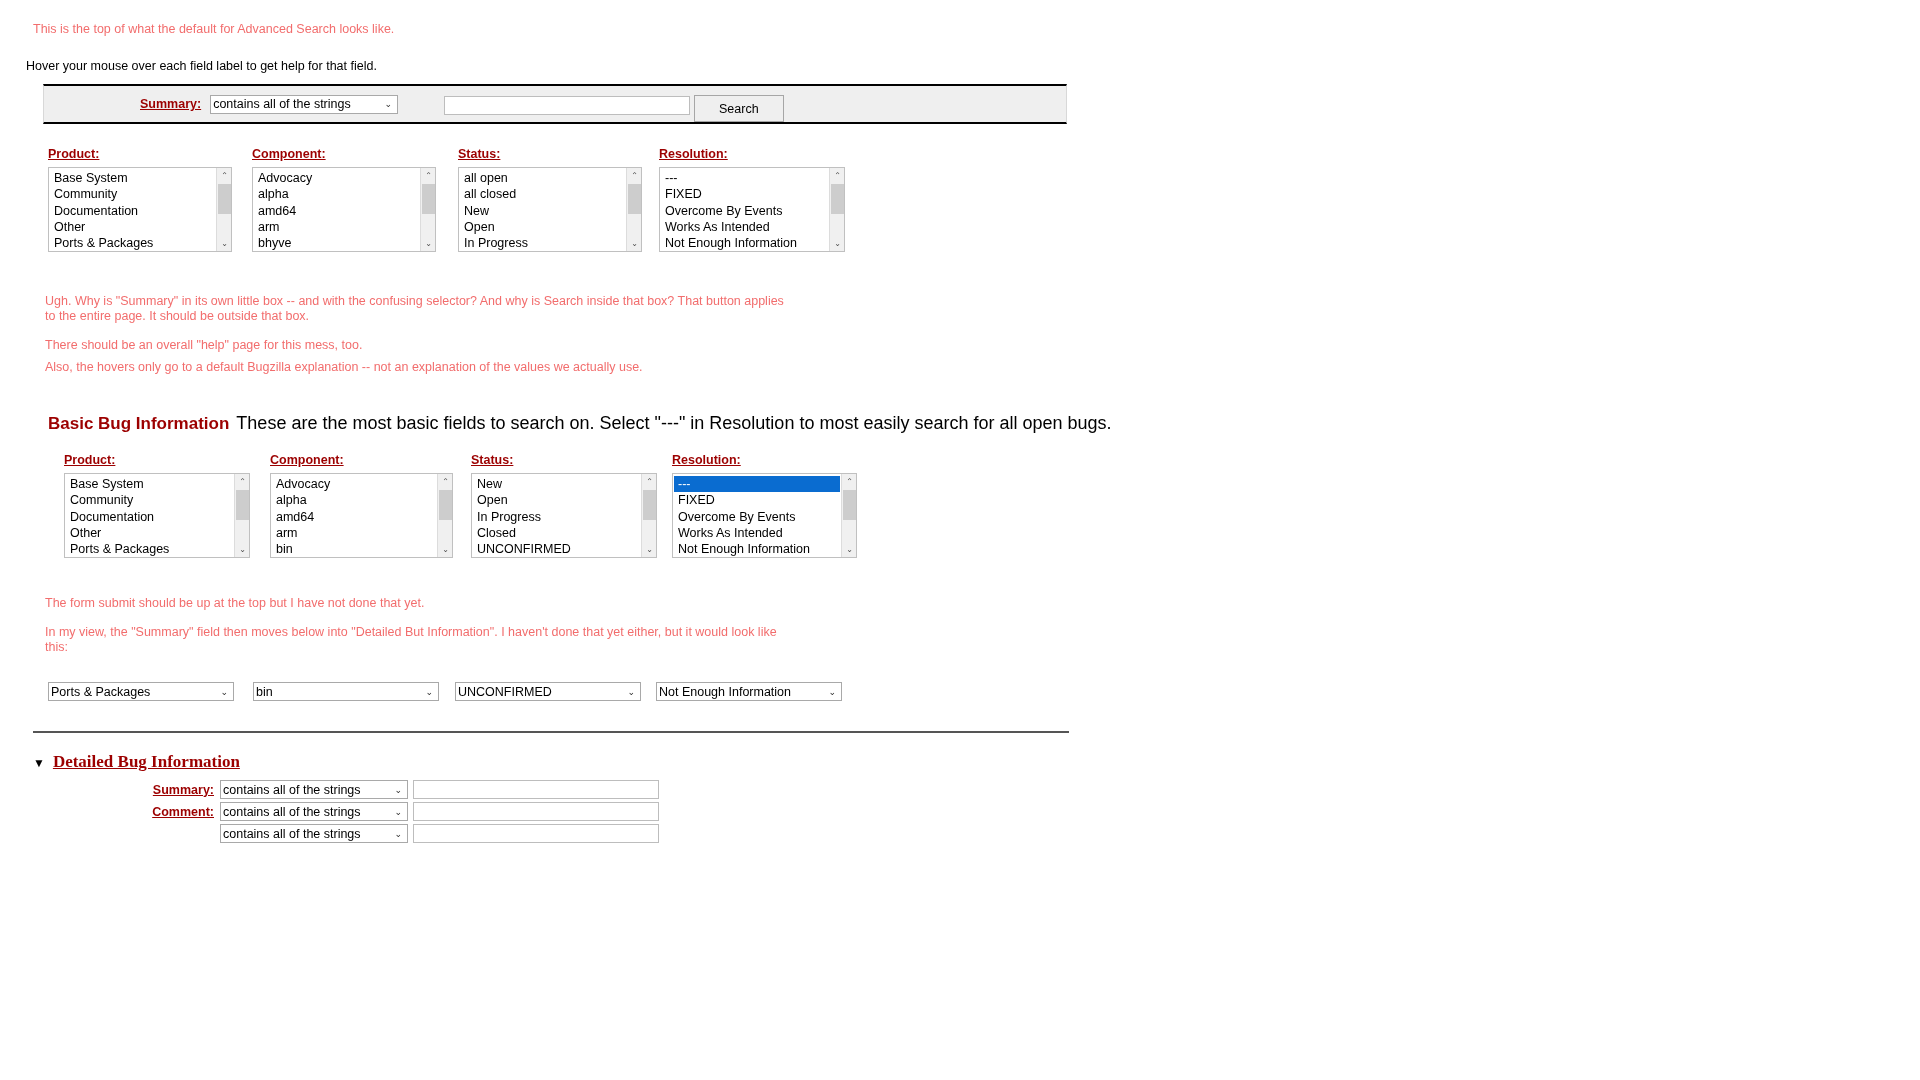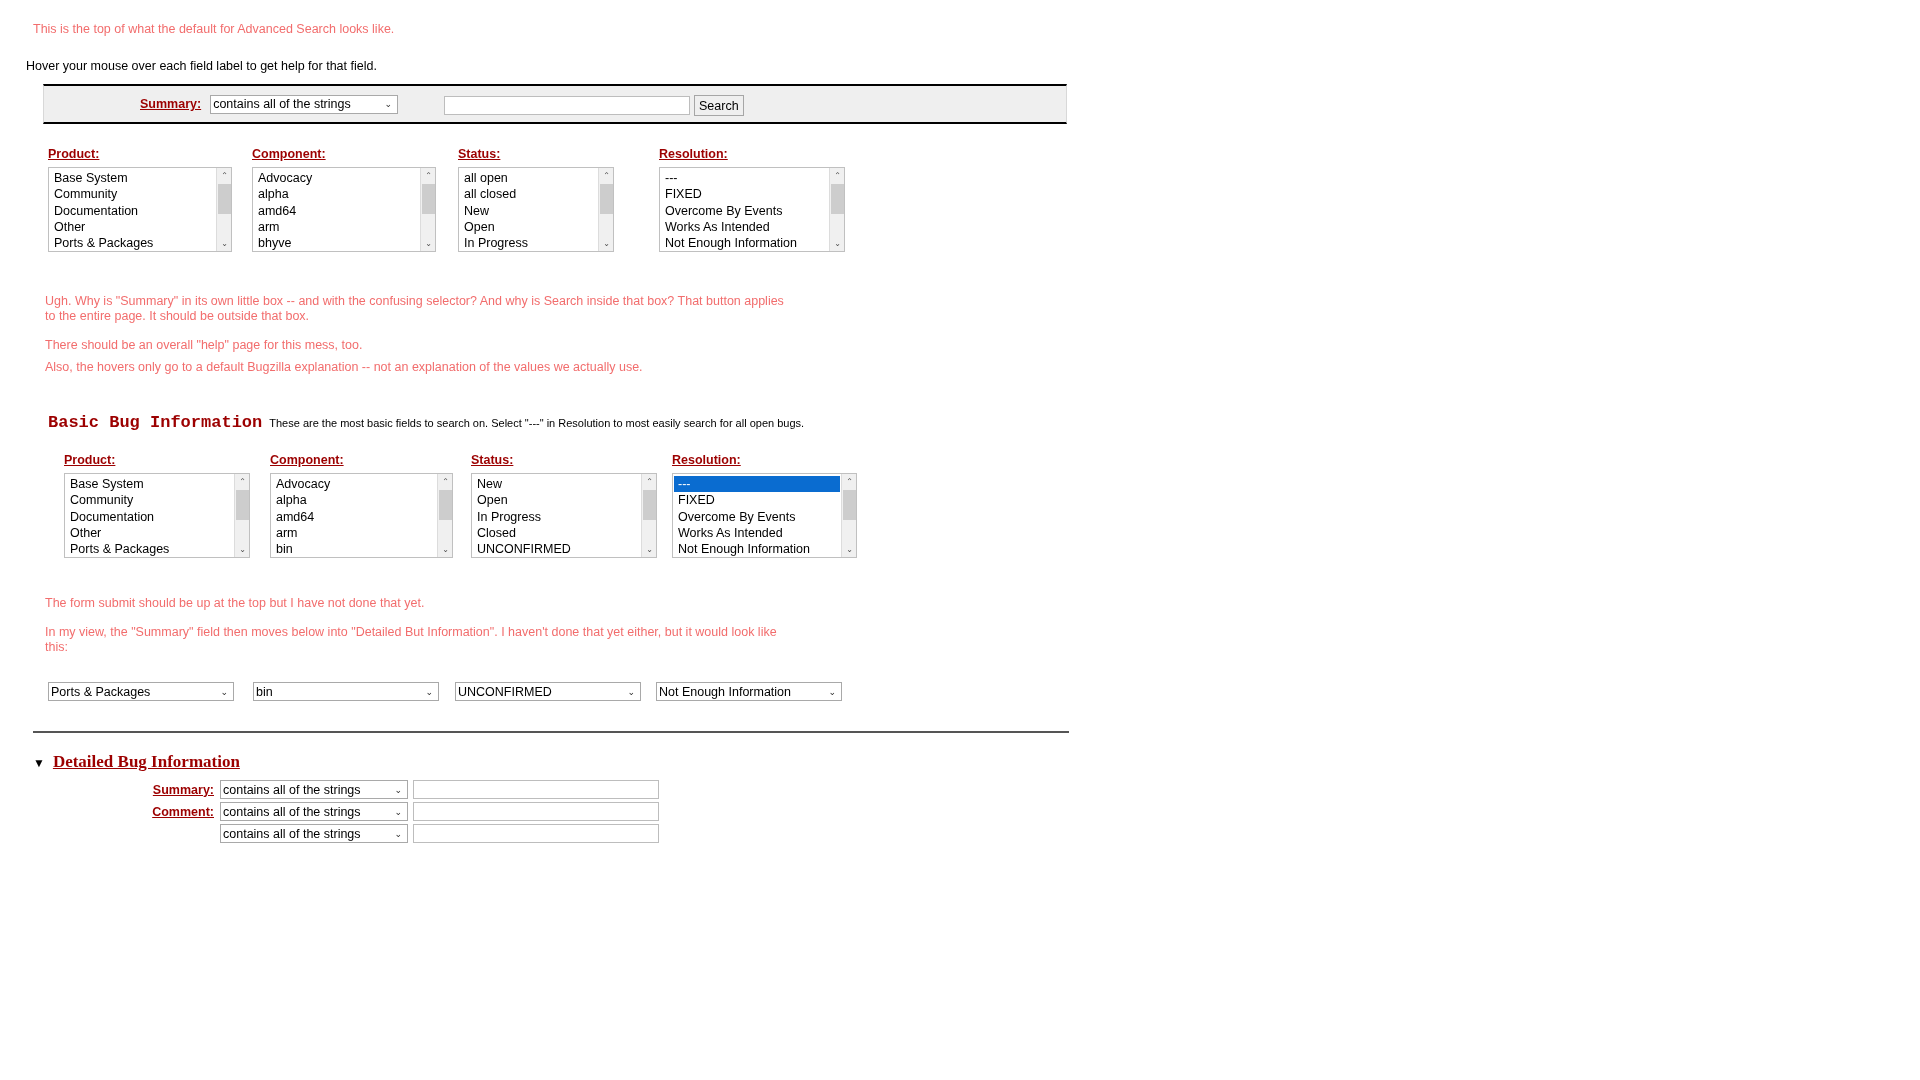--- a/index.html
+++ b/index.html
@@ -103,22 +103,22 @@
     font-size: 12.5px;
     height: 19px;
     border: 1px solid #bdbdbd;
     background: #ffffff;
     box-sizing: border-box;
     padding: 0 3px;
   }
   button.btn {
     font-family: "Liberation Sans", sans-serif;
     font-size: 12.5px;
-    height: 21px;
-    padding: 0 4px;
+    height: 27px;
+    padding: 0 24px;
     border: 1px solid #a6a6a6;
     background: #efefef;
     color: #000;
     box-sizing: border-box;
     cursor: pointer;
   }
 
   #summary-select { width: 188px; }
   #summary-input {
     position: absolute;
@@ -203,32 +203,32 @@
     width: 13px;
     background: #cdcdcd;
     cursor: pointer;
   }
 
   
   .section-head {
     color: #9c0000;
     font-weight: bold;
     font-size: 17px;
-    font-family: Liberation Mono, monospace;
+    font-family: Liberation Sans, sans-serif;
   }
   .section-head-link {
     color: #9c0000;
     font-weight: bold;
     font-size: 17px;
     font-family: "Liberation Serif", serif;
     text-decoration: underline;
     cursor: pointer;
   }
   .section-desc {
-    font-size: 11px;
+    font-size: 18px;
     color: #000;
   }
 
   .hr-rule {
     position: absolute;
     left: 33px;
     width: 1036px;
     border-top: 2px solid #555555;
     height: 0;
   }
@@ -306,21 +306,21 @@
       <div class="sbar">
         <div class="btn-up">⌃</div>
         <div class="thumb" style="top:16px; height:30px;"></div>
         <div class="btn-dn">⌄</div>
       </div>
     </div>
   </div>
 
   <div class="lb-group" style="left:458px; top:147px;">
     <span class="lb-label">Status:</span>
-    <div class="listbox" style="width:156px; height:85px;">
+    <div class="listbox" style="width:184px; height:85px;">
       <div class="items">
         <div class="item">all open</div>
         <div class="item">all closed</div>
         <div class="item">New</div>
         <div class="item">Open</div>
         <div class="item">In Progress</div>
         <div class="item">Closed</div>
       </div>
       <div class="sbar">
         <div class="btn-up">⌃</div>

